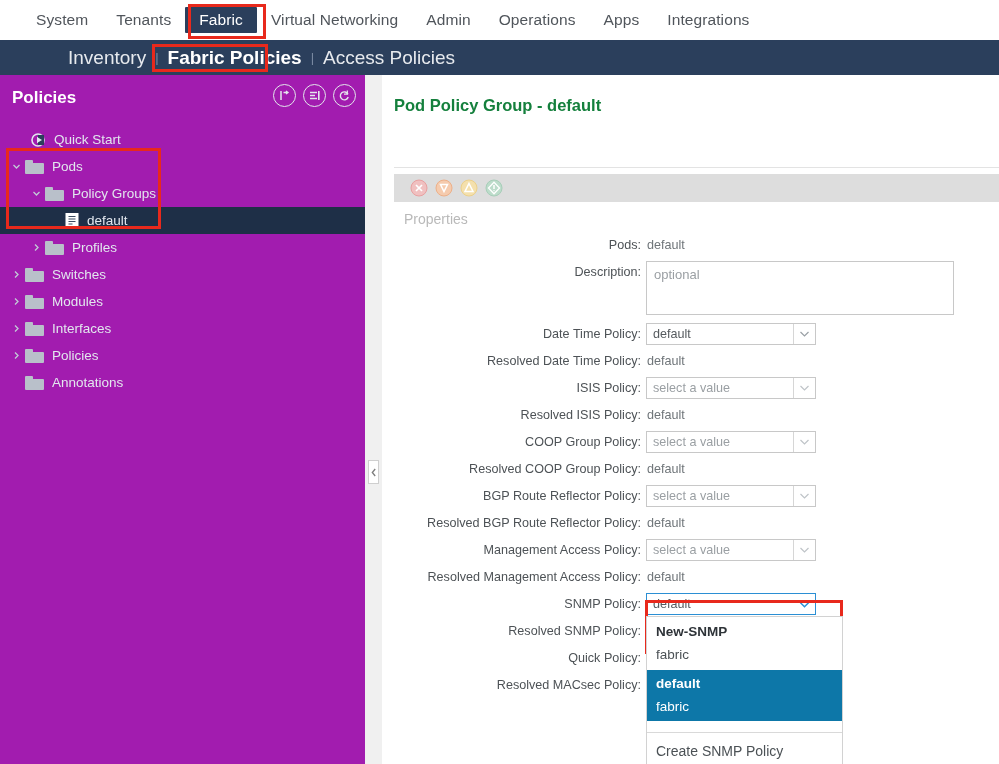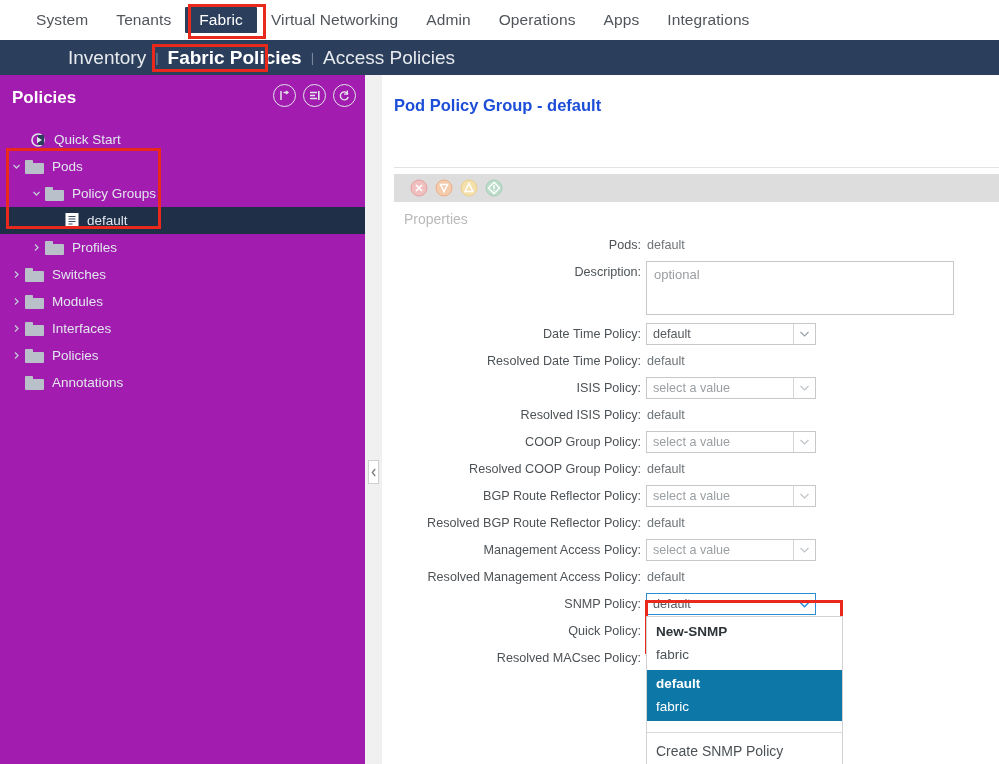--- a/index.html
+++ b/index.html
@@ -87,21 +87,21 @@
     display: flex; align-items: center; justify-content: center;
   }
 
   
   .main {
     position: absolute; left: 382px; top: 78px; width: 617px; height: 686px;
     background: #ffffff;
   }
   .page-title {
     position: absolute; left: 12px; top: 18px;
-    font-size: 16.5px; font-weight: bold; color: #1d4ed8;
+    font-size: 16.5px; font-weight: bold; color: #15803d;
   }
   .title-rule {
     position: absolute; left: 12px; top: 89px; width: 605px; height: 1px;
     background: #e3e3e3;
   }
   .fault-bar {
     position: absolute; left: 12px; top: 96px; width: 605px; height: 28px;
     background: #dddddd; display: flex; align-items: center; padding-left: 16px; gap: 7px;
   }
   .fault-icon { width: 18px; height: 18px; }
@@ -488,20 +488,23 @@
           <div class="dd-group-b">
             <div class="dd-item bold">default</div>
             <div class="dd-item">fabric</div>
           </div>
           <div class="dd-gap"></div>
           <div class="dd-rule"></div>
           <div class="dd-create">Create SNMP Policy</div>
         </div>
       </div>
 
+      <div class="frow">
+        <span class="flabel">Resolved SNMP Policy:</span>
+      </div>
 
       <div class="frow">
         <span class="flabel">Quick Policy:</span>
       </div>
 
       <div class="frow" style="height:29px;">
         <span class="flabel">Resolved MACsec Policy:</span>
       </div>
 
     </div>

